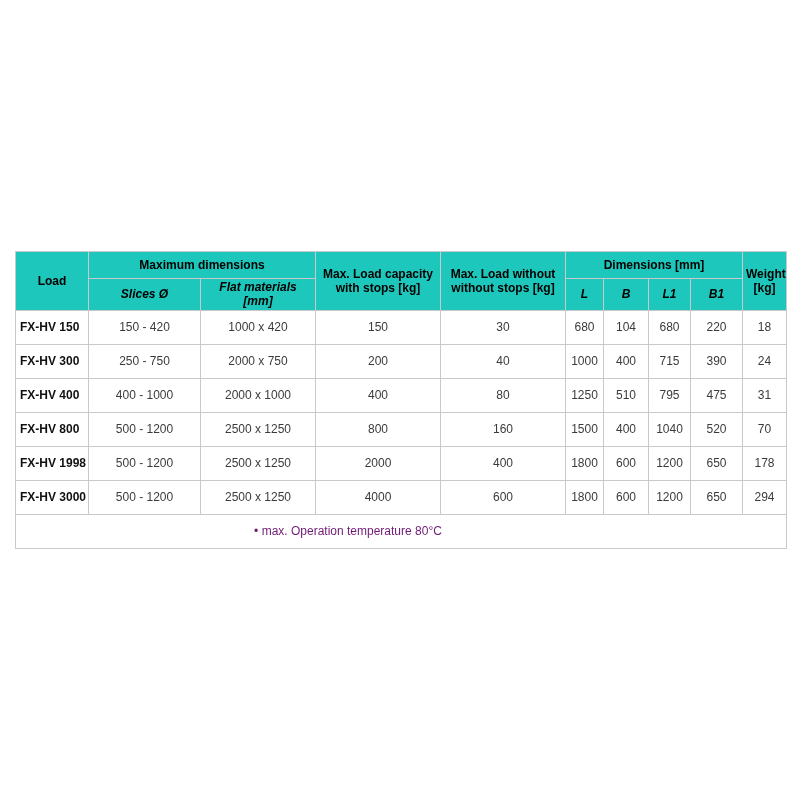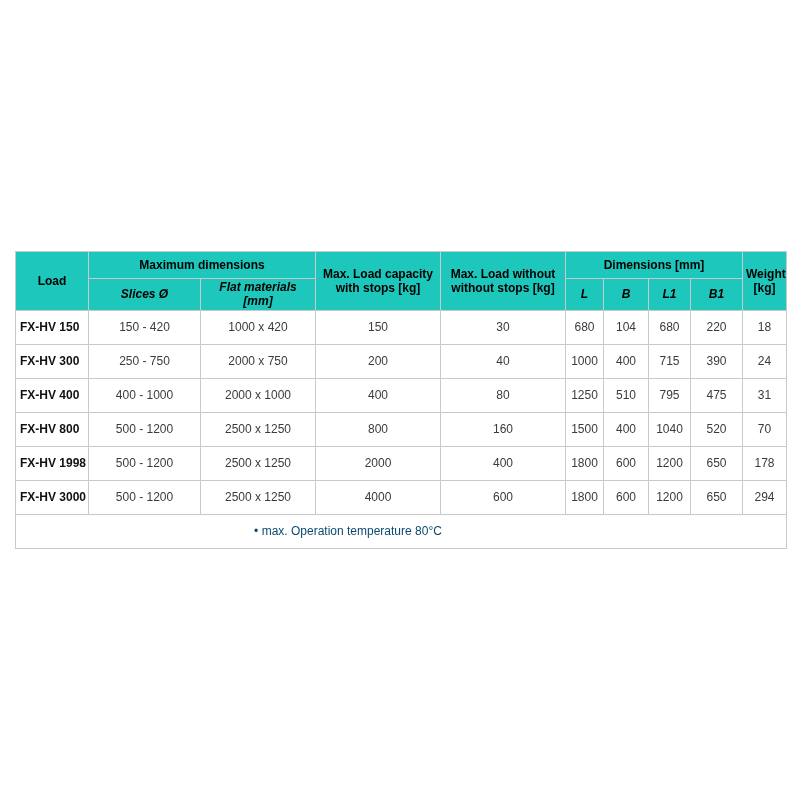--- a/index.html
+++ b/index.html
@@ -54,21 +54,21 @@
   table.spec tbody td.model {
     font-weight: bold;
     color: #111111;
     text-align: left;
     padding-left: 4px;
     white-space: nowrap;
   }
   table.spec tfoot tr { height: 34px; }
   table.spec tfoot td {
     font-size: 12px;
-    color: #0c4a6e;
+    color: #701a75;
     text-align: center;
     vertical-align: middle;
     padding-right: 107px; 
   }
 </style>
 </head>
 <body>
 
 <div class="canvas">
   <table class="spec">

